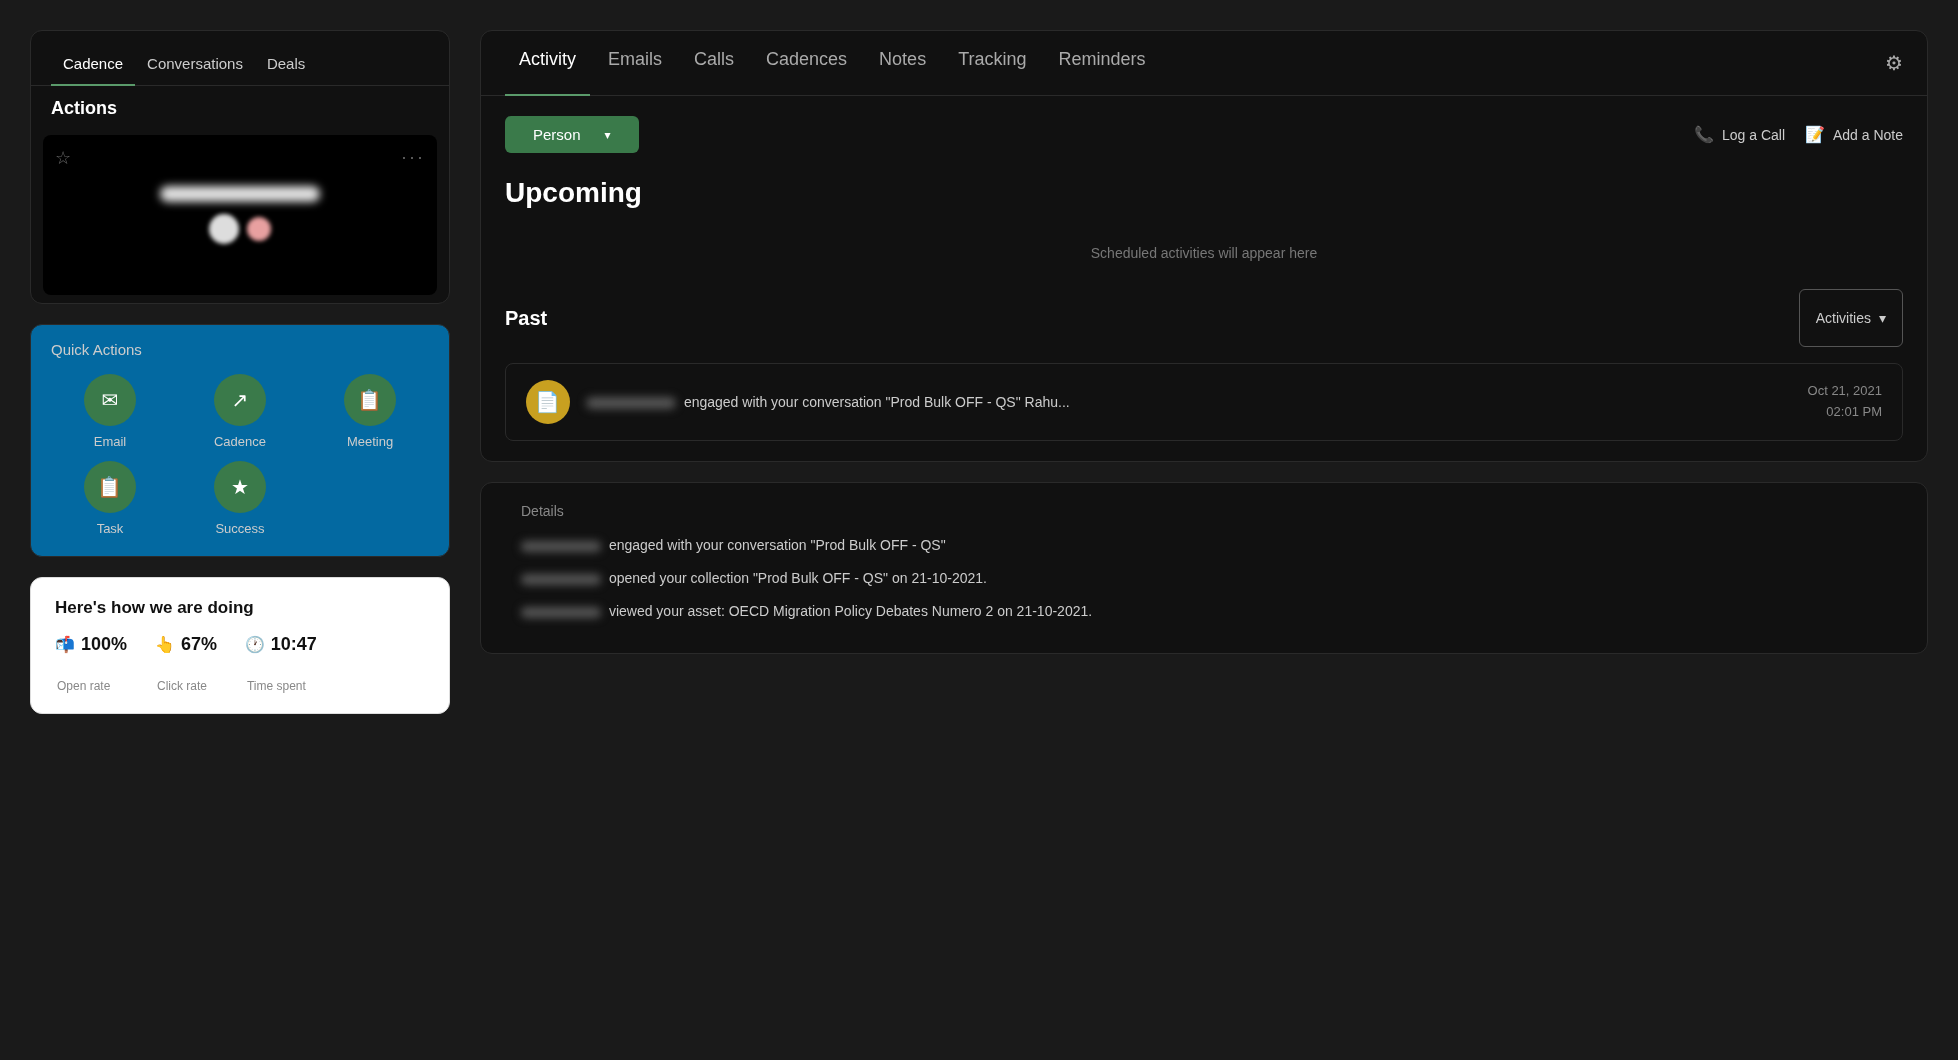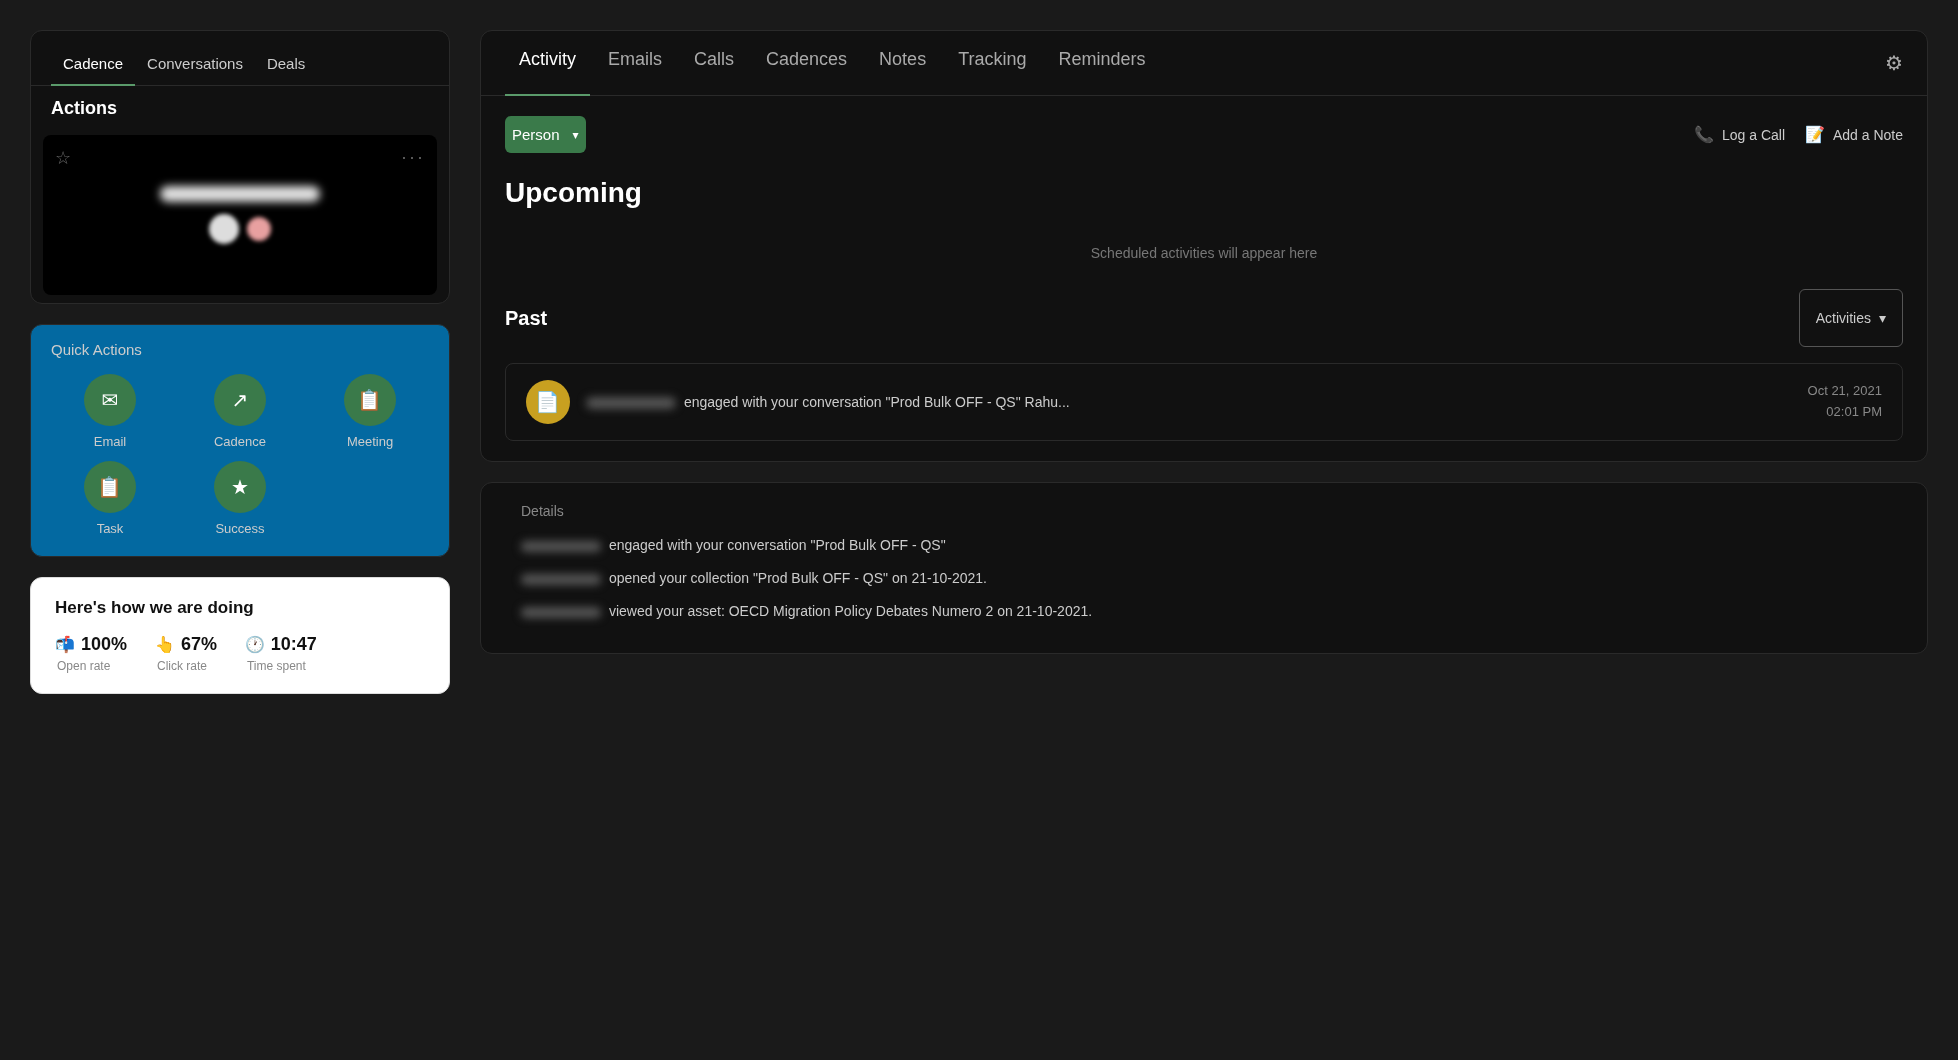--- a/index.html
+++ b/index.html
@@ -186,20 +186,21 @@
     }
     .stat-value {
       font-size: 18px;
       font-weight: 700;
       color: #111;
     }
     .stat-label {
       font-size: 12px;
       color: #888;
       padding-left: 2px;
+      margin-top: 20px;
     }
 
     
     .right-panel {
       flex: 1;
       display: flex;
       flex-direction: column;
       gap: 20px;
     }
 
@@ -248,26 +249,26 @@
       display: flex;
       align-items: center;
       margin-bottom: 24px;
     }
     .filter-row-spacer { flex: 1; }
     .person-dropdown {
       background: #3a7a4a;
       color: #fff;
       border: none;
       border-radius: 6px;
-      padding: 10px 7px;
+      padding: 10px 28px;
       font-size: 15px;
       cursor: pointer;
       display: flex;
       align-items: center;
-      gap: 13px;
+      gap: 24px;
     }
     .person-dropdown .chevron { font-size: 12px; }
 
     .action-btns {
       display: flex;
       gap: 20px;
     }
     .action-btn {
       display: flex;
       align-items: center;

